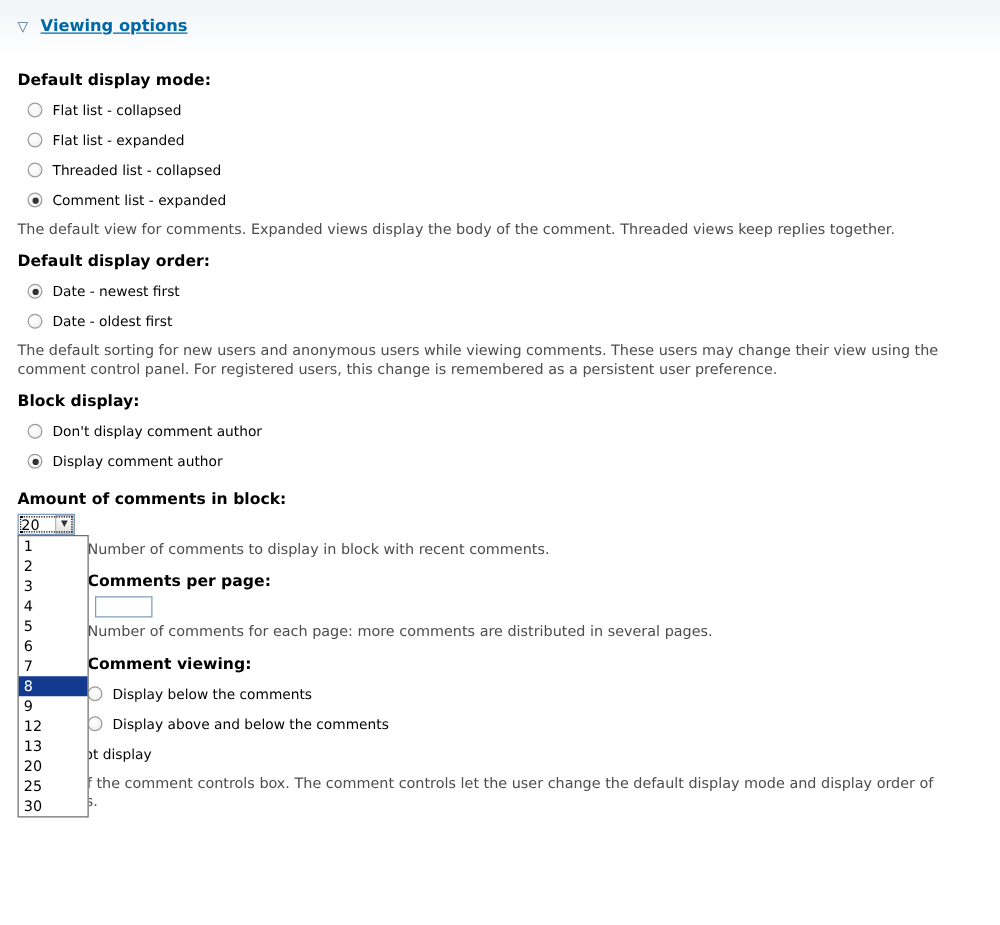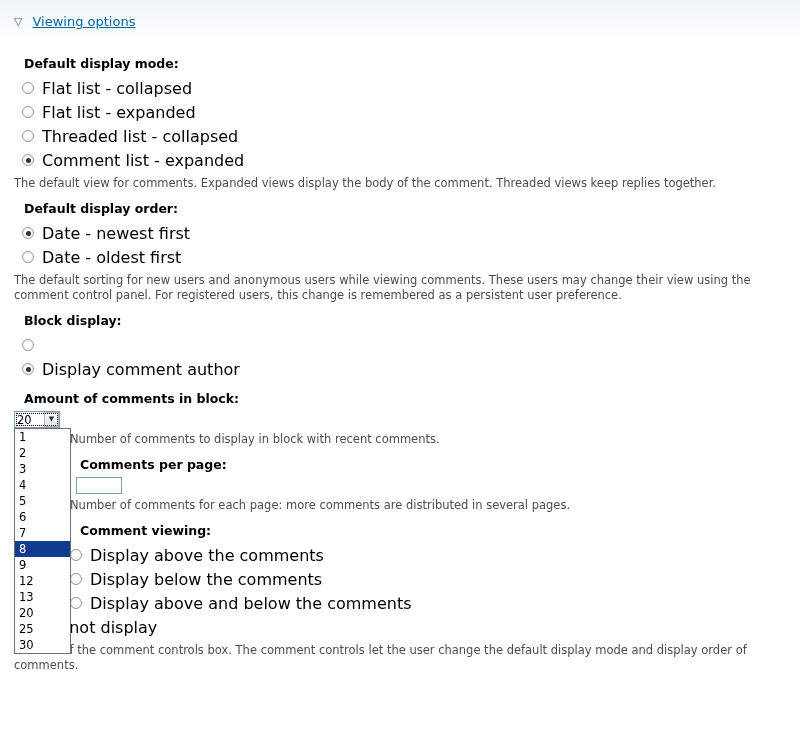--- a/index.html
+++ b/index.html
@@ -33,38 +33,37 @@
   .disclosure {
     color: #4a6a8a;
     font-size: 11px;
     margin-right: 10px;
     line-height: 14px;
     user-select: none;
   }
   .section-link {
     color: #0067a6;
     font-size: 13px;
-    font-weight: normal;
+    font-weight: bold;
     text-decoration: underline;
     line-height: 14px;
     cursor: pointer;
   }
   .content {
     padding: 0 14px 0 14px;
   }
   .field-group {
     margin-bottom: 2px;
   }
   .field-label {
     font-weight: bold;
     font-size: 12.5px;
     color: #000;
     margin-bottom: 5px;
     margin-top: 10px;
-    margin-left: 10px;
   }
   .radio-row {
     display: flex;
     align-items: center;
     height: 24px;
     padding-left: 8px;
   }
   .radio {
     width: 12px;
     height: 12px;
@@ -80,21 +79,21 @@
     content: "";
     position: absolute;
     left: 2.5px;
     top: 2.5px;
     width: 5px;
     height: 5px;
     border-radius: 50%;
     background: #333333;
   }
   .radio-label {
-    font-size: 16px;
+    font-size: 11px;
     color: #000;
   }
   .description {
     color: #4c4c4c;
     font-size: 11.5px;
     line-height: 15px;
     margin-top: 4px;
     margin-bottom: 2px;
     max-width: 775px;
   }
@@ -224,20 +223,21 @@
       </div>
 
       <div class="description">The default sorting for new users and anonymous users while viewing comments. These users may change their view using the comment control panel. For registered users, this change is remembered as a persistent user preference.</div>
     </div>
 
     <div class="field-group">
       <div class="field-label">Block display:</div>
 
       <div class="radio-row">
         <span class="radio"></span>
+        <span class="radio-label">Don't display comment author</span>
       </div>
       <div class="radio-row">
         <span class="radio checked"></span>
         <span class="radio-label">Display comment author</span>
       </div>
 
     </div>
 
     <div class="field-group">
       <div class="field-label">Amount of comments in block:</div>
@@ -286,25 +286,20 @@
     </div>
 
     <div class="field-group under-dropdown">
       <div class="field-label">
         <span style="display:inline-block;width:56px;"></span><span>Comment viewing:</span>
       </div>
 
       <div class="radio-row">
         <span style="display:inline-block;width:48px;"></span>
         <span class="radio"></span>
-        <span class="radio-label">Display above the comments</span>
-      </div>
-      <div class="radio-row">
-        <span style="display:inline-block;width:48px;"></span>
-        <span class="radio"></span>
         <span class="radio-label">Display below the comments</span>
       </div>
       <div class="radio-row">
         <span style="display:inline-block;width:48px;"></span>
         <span class="radio"></span>
         <span class="radio-label">Display above and below the comments</span>
       </div>
       <div class="radio-row">
         <span class="radio checked"></span>
         <span class="radio-label">Do not display</span>

